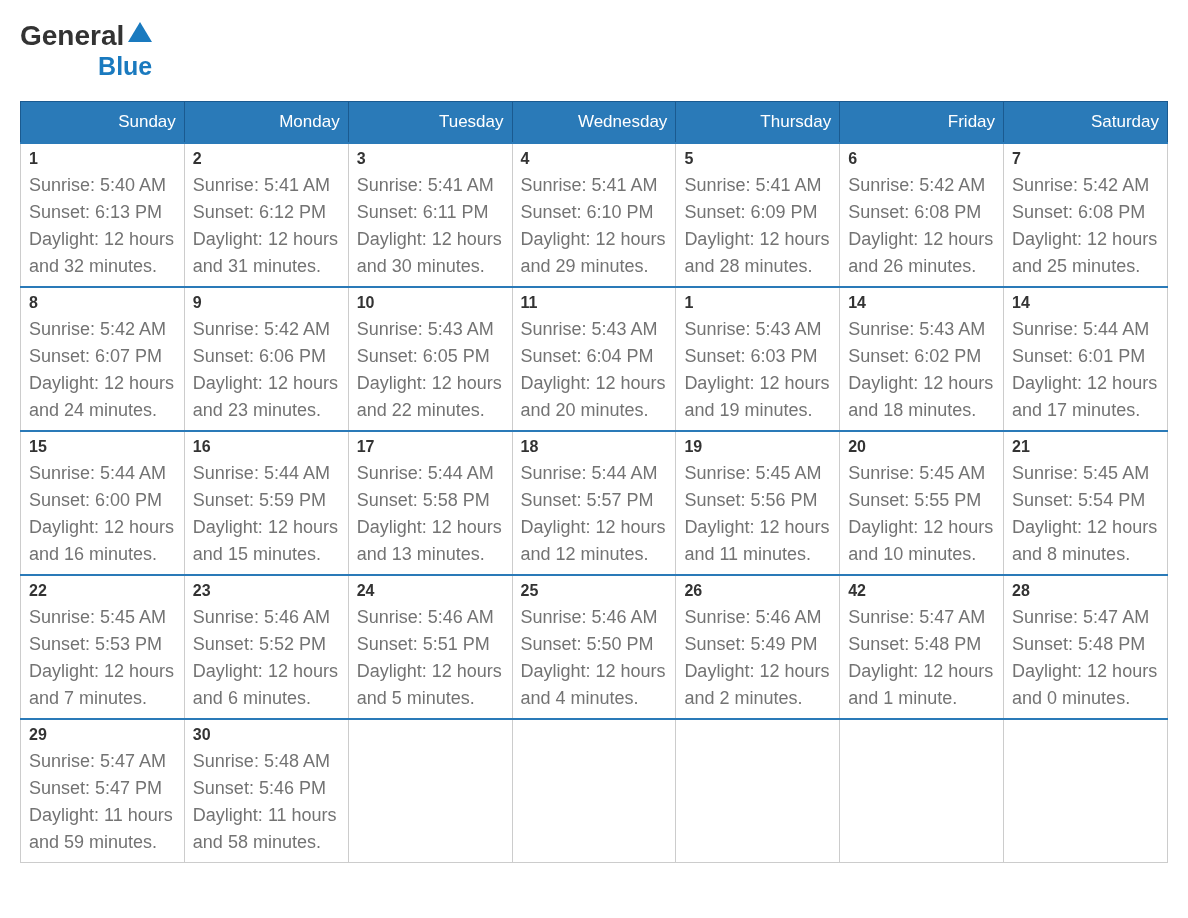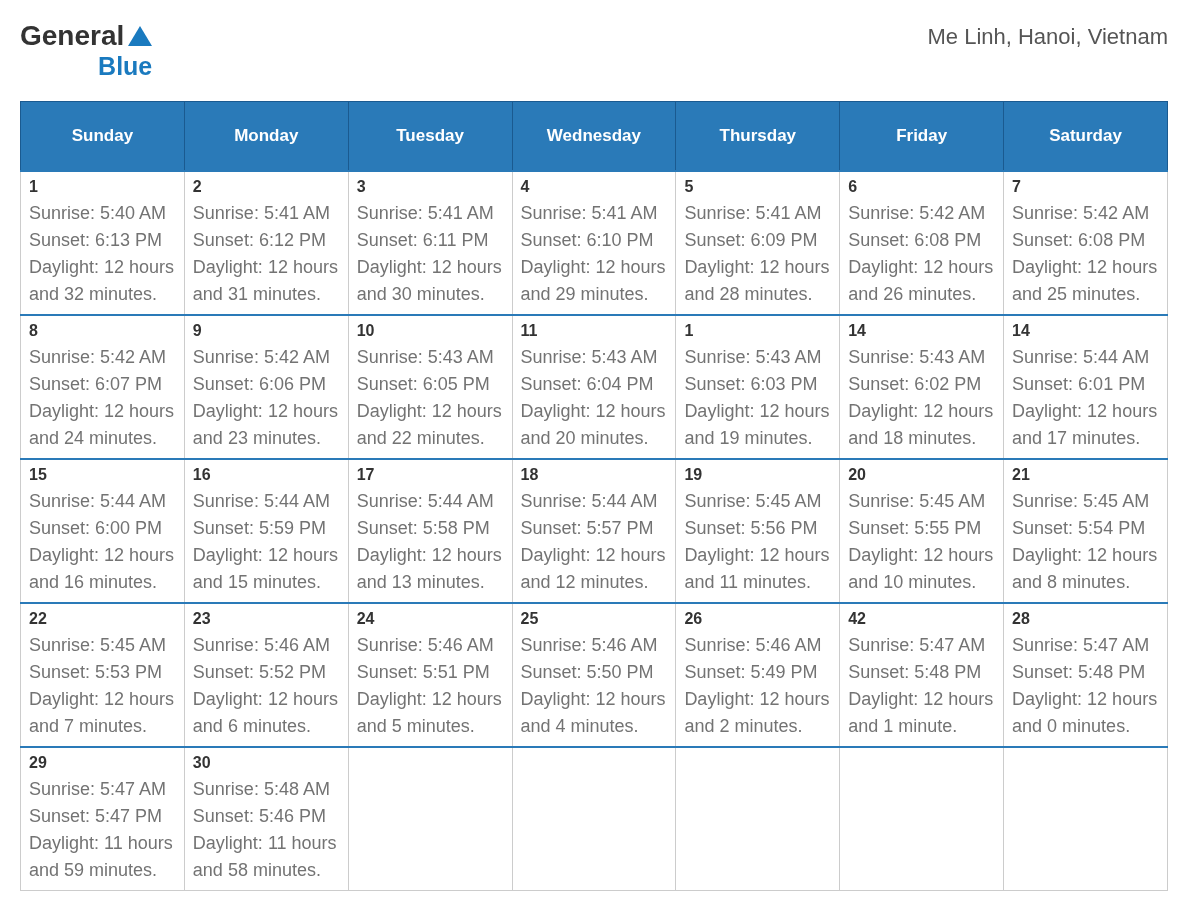--- a/index.html
+++ b/index.html
@@ -29,21 +29,20 @@
       font-size: 25px;
       font-weight: bold;
       color: #1a7abf;
     }
     .logo-wrapper {
       display: flex;
       flex-direction: column;
     }
     .logo-line1 {
       display: flex;
-      align-items: center;
     }
     .logo-line2 {
       text-align: right;
     }
     .title-block {
       text-align: right;
     }
     .month-title {
       font-size: 52px;
       font-weight: bold;
@@ -57,23 +56,23 @@
     }
     .calendar {
       width: 100%;
       border-collapse: collapse;
       border: 1px solid #999;
     }
     .calendar th {
       background-color: #2a7ab8;
       color: #fff;
       font-size: 17px;
-      font-weight: bold;
-      padding: 24px 8px;
-      text-align: center;
+      font-weight: normal;
+      padding: 10px 8px;
+      text-align: right;
       border: 1px solid #1a5a90;
     }
     .calendar td {
       width: 14.28%;
       vertical-align: top;
       padding: 6px 8px;
       border: 1px solid #ccc;
       font-size: 13px;
       color: #333;
       height: 110px;
@@ -110,21 +109,20 @@
             <polygon points="12,0 24,20 0,20" fill="#1a7abf"></polygon>
           </svg>
         </div>
       </div>
       <div class="logo-line2">
         <span class="logo-text-blue">Blue</span>
       </div>
     </div>
   </div>
   <div class="title-block">
-    <div class="location">Me Linh, Hanoi, Vietnam</div>
   </div>
 </div>
 
 <table class="calendar">
   <thead>
     <tr>
       <th>Sunday</th>
       <th>Monday</th>
       <th>Tuesday</th>
       <th>Wednesday</th>

